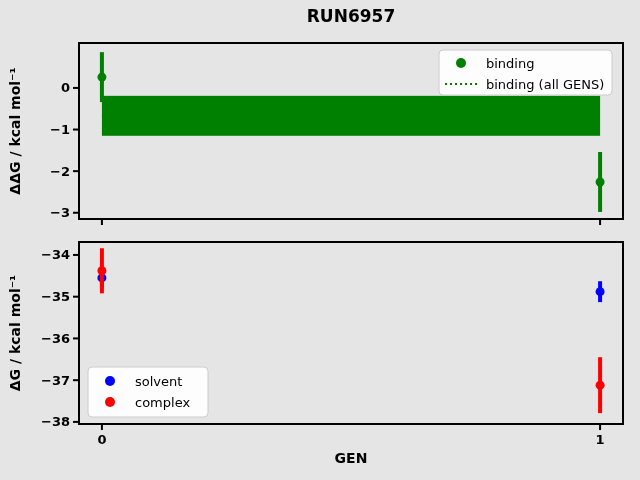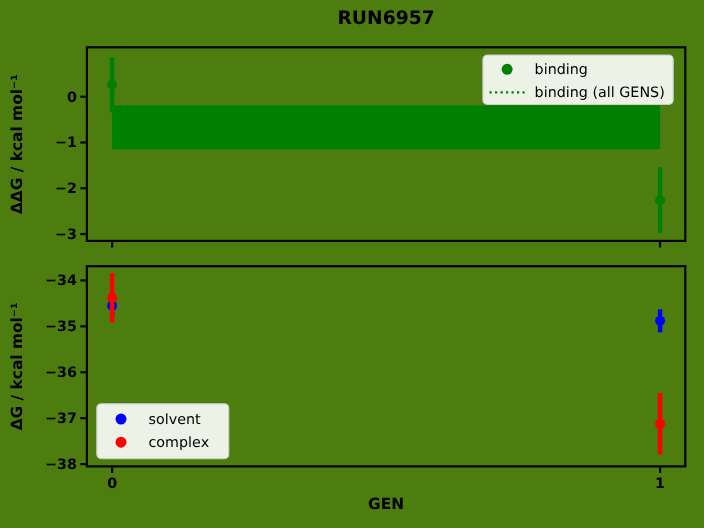--- a/index.html
+++ b/index.html
@@ -1,20 +1,20 @@
 <!DOCTYPE html>
 <html><head>
 <meta charset="utf-8">
 <style>
   html, body { margin: 0; padding: 0; background: #ffffff; }
   .figure {
     position: relative;
     width: 640px;
     height: 480px;
-    background: #4d7c0f;
+    background: #e5e5e5;
     font-family: "DejaVu Sans", sans-serif;
   }
   svg { display: block; }
   svg text { font-family: "DejaVu Sans", sans-serif; fill: #000000; }
   .title { font-size: 17px; font-weight: bold; text-anchor: middle; }
   .axis-label { font-size: 14px; font-weight: bold; text-anchor: middle; }
   .tick { font-size: 13px; font-weight: bold; }
   .legend-text { font-size: 13px; font-weight: normal; }
 </style>
 </head>

